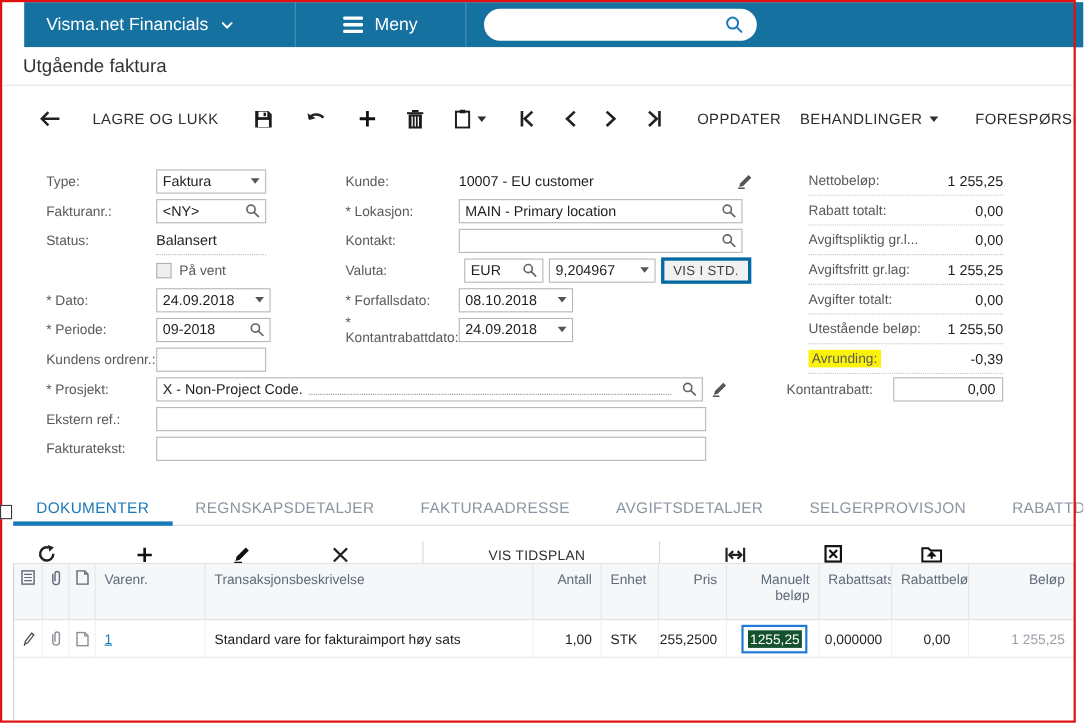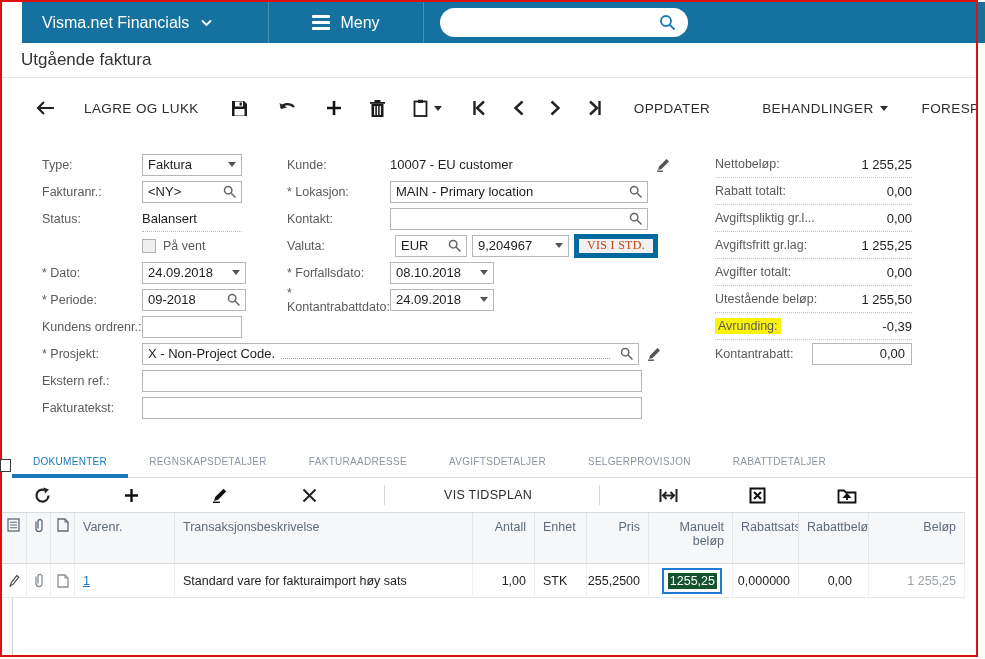--- a/index.html
+++ b/index.html
@@ -32,57 +32,57 @@
   .caret { display:inline-block; width:0; height:0; border-left:4px solid transparent; border-right:4px solid transparent; border-top:5px solid #2d2d2d; margin-left:6px; vertical-align:middle; }
 
   
   .form { position:absolute; left:2px; top:138px; width:974px; height:305px; font-size:12.5px; color:#5a5a5a; }
   .col { position:absolute; top:13px; }
   .col-left { left:30px; width:630px; }
   .col-mid { left:283px; width:400px; }
   .col-right { left:713px; width:197px; }
   .frow { display:flex; align-items:center; height:27px; }
   .flabel { width:110px; padding-left:10px; flex:none; }
-  .col-mid .flabel { width:105px; padding-left:2px; }
+  .col-mid .flabel { width:105px; padding-left:2px;margin-left:27px; }
   .inp { position:relative; height:22px; border:1px solid #b7b7b7; background:#fff; display:flex; align-items:center; padding:0 5px; color:#1e1e1e; font-size:13px; }
   .inp .val { flex:1; white-space:nowrap; overflow:hidden; }
   .inp .mag { flex:none; margin-left:4px; }
   .inp .dd { flex:none; margin-left:4px; width:0; height:0; border-left:4px solid transparent; border-right:4px solid transparent; border-top:5px solid #555; }
   .inp input { border:none; outline:none; width:100%; font-size:13px; font-family:inherit; }
   .ftext { color:#1e1e1e; font-size:13px; }
   .w100 { width:100px; } .w104 { width:104px; } .w258 { width:258px; } .w500 { width:500px; }
   .dotted-under { border-bottom:1px dotted #bdbdbd; }
   .checkbox { width:14px; height:14px; border:1px solid #b0b0b0; background:#efefef; margin-right:7px; flex:none; }
   .dotfill { flex:1; border-bottom:1px dotted #9a9a9a; height:55%; margin:0 6px; }
   .pencil-after { margin-left:8px; display:inline-flex; }
-  .btn-gray { height:24px; background:#f1f1f1; border:5px solid #0369a1; color:#c2410c; font-size:12px; display:flex; align-items:center; justify-content:center; padding:0 8px; letter-spacing:.3px;font-family:Liberation Serif, serif; }
+  .btn-gray { height:24px; background:#f1f1f1; border:3px solid #0369a1; color:#404040; font-size:12px; display:flex; align-items:center; justify-content:center; padding:0 8px; letter-spacing:.3px; }
   .vrow { gap:5px; }
 
   
   .trow { display:flex; align-items:center; height:27px; justify-content:space-between; }
-  .trow.dot { border-bottom:1px dotted #c4c4c4; }
+  .trow.dot { border-bottom:1px dotted #c4c4c4;margin-left:20px; }
   .tval { color:#1e1e1e; font-size:13px; }
   .hl { background:#fbf20c; padding:1px 3px; }
   .tinput { width:100px; height:22px; border:1px solid #b7b7b7; text-align:right; font-size:13px; padding:0 6px; color:#1e1e1e; font-family:inherit; }
 
   
   .tabs { position:absolute; left:12px; top:445px; width:964px; height:33px; display:flex; align-items:flex-end; border-bottom:1px solid #dadde0; }
-  .tab { position:relative; height:100%; display:flex; align-items:center; padding:0 21px; font-size:10px; letter-spacing:.3px; color:#8b95a1; white-space:nowrap; }
+  .tab { position:relative; height:100%; display:flex; align-items:center; padding:0 21px; font-size:14px; letter-spacing:.3px; color:#8b95a1; white-space:nowrap; }
   .tab.active { color:#1a79b8; }
   .tab.active::after { content:""; position:absolute; left:0; right:0; bottom:-1px; height:4px; background:#1a79b8; }
   .sq-handle { position:absolute; left:0px; top:459px; width:11px; height:13px; background:#fff; border:1px solid #3a3a3a; z-index:70; }
 
   
-  .gridbar { position:absolute; left:12px; top:478px; width:964px; height:34px; display:flex; align-items:center; color:#2d2d2d;gap:45px; }
+  .gridbar { position:absolute; left:12px; top:478px; width:964px; height:34px; display:flex; align-items:flex-end; color:#2d2d2d;gap:45px; }
   .gb-ic { display:inline-flex; align-items:center; }
   .gb-sep { width:1px; height:20px; background:#d7d7d7; margin:0 14px 0 22px; }
   .gb-txt { font-size:12.5px; letter-spacing:.3px; color:#2d2d2d; }
 
   
-  .grid { position:absolute; left:0; top:512px; width:965px; border-top:1px solid #d9dcde; border-left:1px solid #cfd3d6; }
+  .grid { position:absolute; left:12px; top:512px; width:965px; border-top:1px solid #d9dcde; border-left:1px solid #cfd3d6; }
   .grow { display:grid; grid-template-columns:26px 24px 24px 100px 298px 62px 52px 62px 84px 66px 70px 1fr; }
   .ghead { background:#f6f7f8; height:51px; border-bottom:1px solid #d9dcde; color:#5f6b7a; font-size:12.5px; }
   .ghead > div { padding:7px 8px 0 8px; border-right:1px solid #e4e7ea; overflow:hidden; white-space:normal; }
   .gbody { height:34px; background:#fff; border-bottom:1px solid #e6e8ea; font-size:12.5px; color:#1e1e1e; }
   .gbody > div { border-right:1px solid #eef0f2; display:flex; align-items:center; padding:0 8px; overflow:hidden; white-space:nowrap; }
   .num { justify-content:flex-end; text-align:left; }
   .ghead .num { text-align:right; }
   .iconcell { display:flex; align-items:center; justify-content:center; padding:0 !important; }
   .ghead .iconcell { padding-top:5px !important; align-items:flex-start; }
   .rowlink { color:#1a79b8; text-decoration:underline; }
@@ -189,21 +189,21 @@
           <path d="M1.5 1.5 L8.5 8 L1.5 14.5" stroke="#222" stroke-width="2.4" fill="none"></path>
         </svg>
     </span>
     <span class="tb-ic" style="margin-left:26px">
       <svg width="15" height="16" viewBox="0 0 15 16">
           <path d="M3 1.5 L10 8 L3 14.5" stroke="#222" stroke-width="2.4" fill="none"></path>
           <path d="M12.5 1 V15" stroke="#222" stroke-width="2.4"></path>
         </svg>
     </span>
     <span class="tb-txt" style="margin-left:32px">OPPDATER</span>
-    <span class="tb-txt" style="margin-left:52px">BEHANDLINGER</span>
+    <span class="tb-txt" style="margin-left:17px">BEHANDLINGER</span>
     <span class="caret"></span>
     <span class="tb-txt" style="margin-left:34px">FORESPØRSLER</span>
   </div>
 
   <div class="form">
 
     <div class="col col-left">
       <div class="frow">
         <span class="flabel">Type:</span>
         <div class="inp w100">

